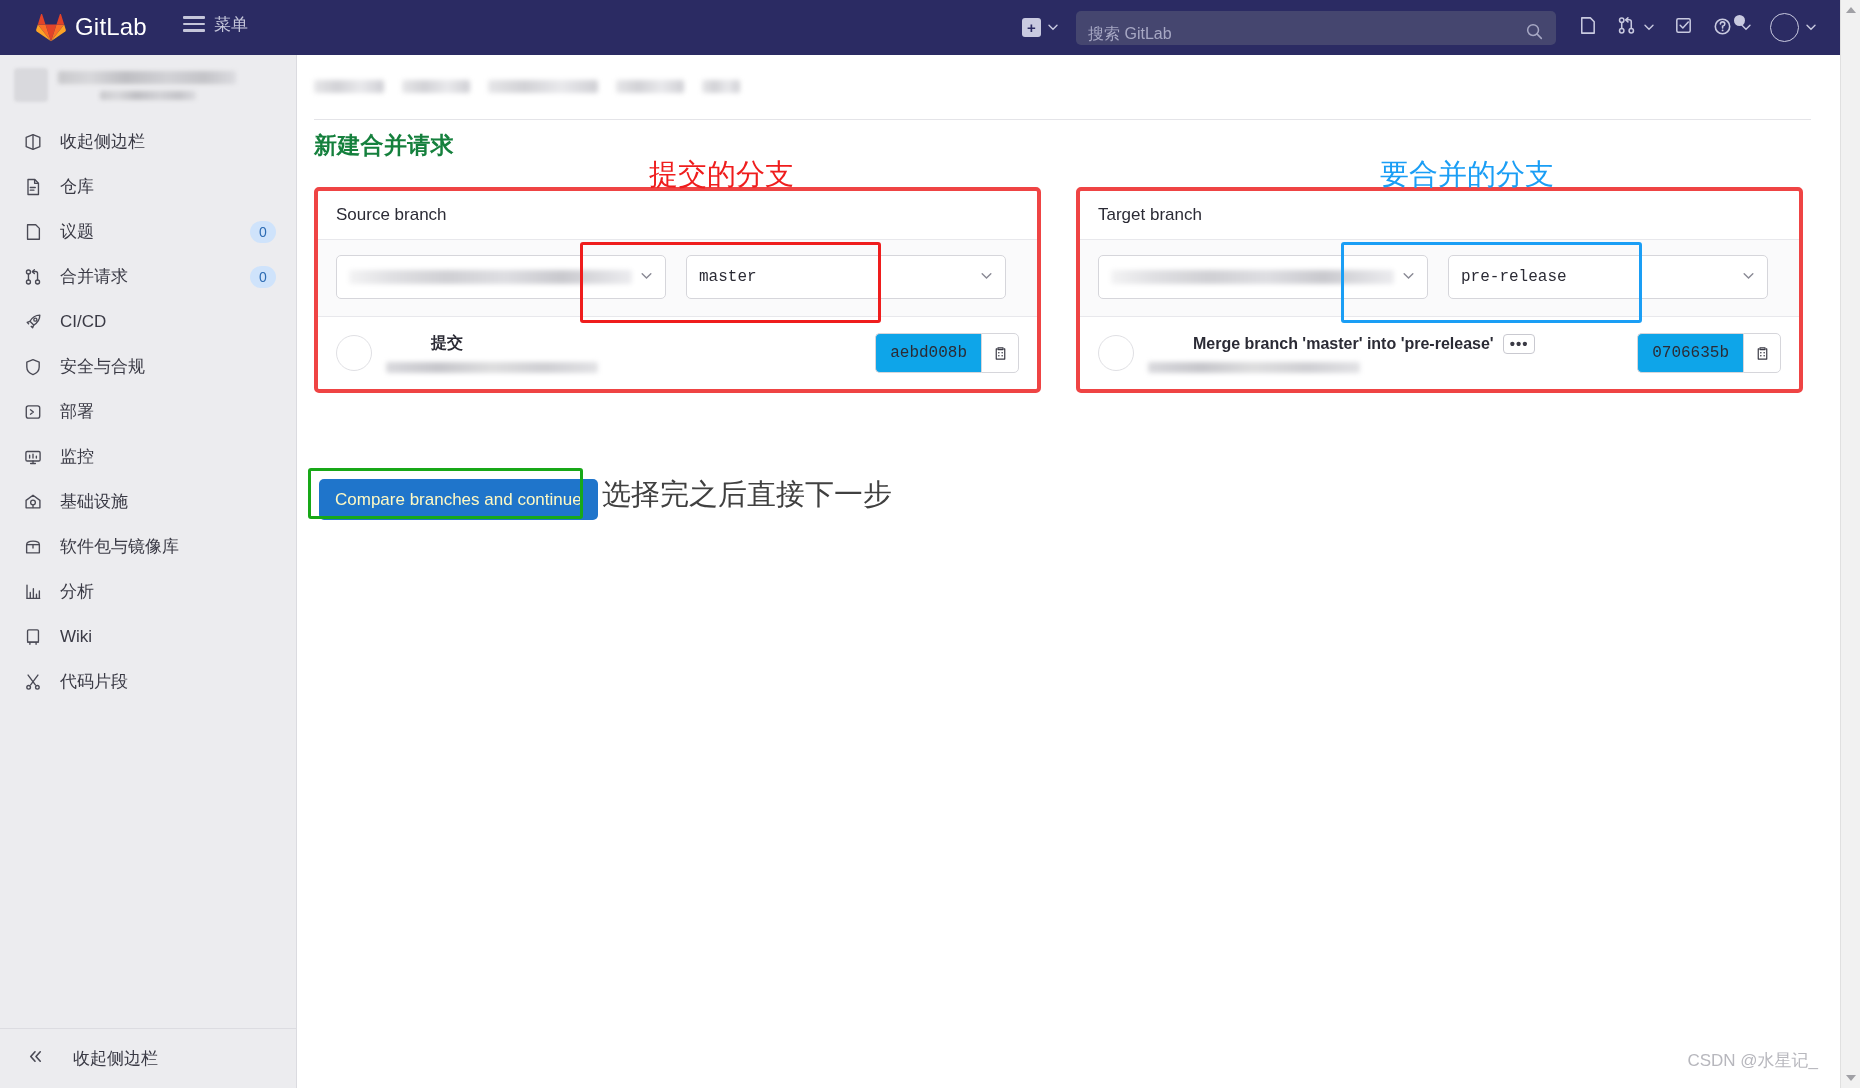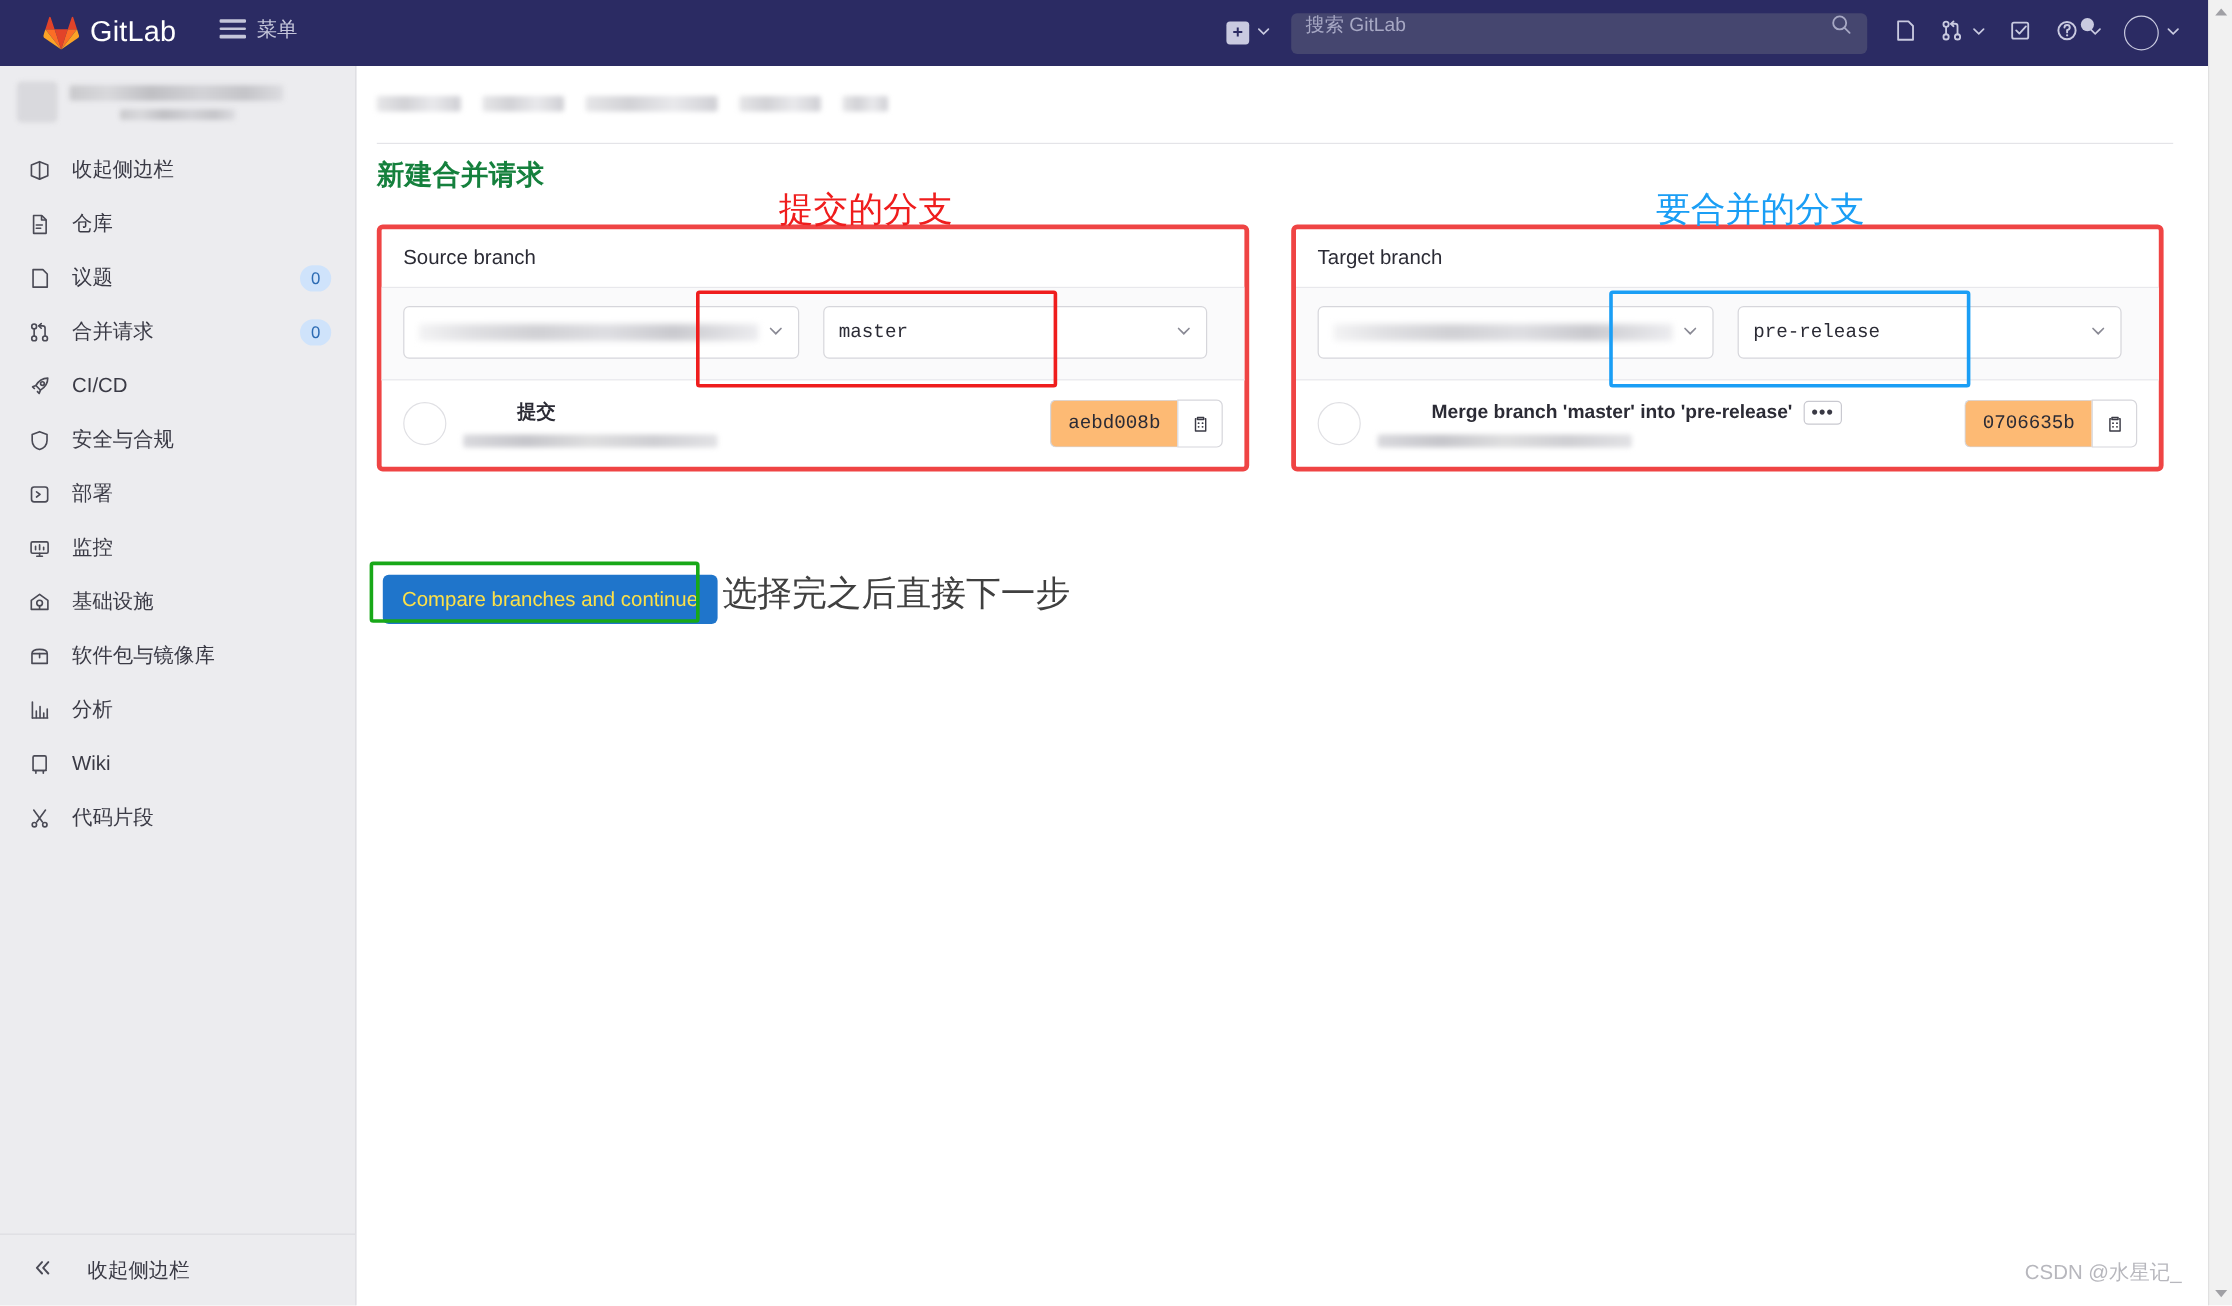--- a/index.html
+++ b/index.html
@@ -44,21 +44,21 @@
     position: relative;
   }
   .plus-box {
     width: 19px; height: 19px; background: #c9cae0; border-radius: 3px;
     display: flex; align-items: center; justify-content: center;
     color: #2b2b63; font-size: 15px; line-height: 1; font-weight: 700;
   }
   .caret { margin-left: 6px; color: #c9cae0; }
   .search-box {
     width: 480px; height: 34px; background: #45466f;
-    border-radius: 5px; display: flex; align-items: flex-start;
+    border-radius: 5px; display: flex; align-items: flex-end;
     padding: 0 12px; margin: 0 12px 0 8px; cursor: text;
   }
   .search-placeholder { color: #a7a8c4; font-size: 16px; flex: 1; }
   .notif-dot {
     position: absolute; width: 11px; height: 11px; border-radius: 50%;
     background: #c9cae0; top: 7px; right: 16px;
   }
   .avatar-circle {
     width: 29px; height: 29px; border-radius: 50%;
     border: 1.6px solid #c9cae0; background: transparent;
@@ -195,21 +195,21 @@
     height: 11px; width: 212px; margin-top: 8px; border-radius: 2px;
     filter: blur(2.4px);
     background: linear-gradient(90deg,#d9d9dd,#c6c6cb,#dededf,#cfcfd3,#e2e2e5);
   }
   .sha-group { display: flex; flex: 0 0 auto; }
   .sha-box {
     border: 1px solid #d6d6db; border-top-left-radius: 5px;
     border-bottom-left-radius: 5px; border-right: none;
     padding: 0 14px; height: 40px; display: flex; align-items: center;
     font-family: "Liberation Mono", monospace; font-size: 16px; color: #2b2b35;
-    background: #fdba74;
+    background: #0ea5e9;
   }
   .copy-box {
     border: 1px solid #d6d6db; border-top-right-radius: 5px;
     border-bottom-right-radius: 5px;
     width: 38px; height: 40px; display: flex;
     align-items: center; justify-content: center; background: #fff;
     cursor: pointer; color: #3a3a45;
   }
 
   
@@ -227,21 +227,21 @@
   }
   .anno {
     position: absolute; font-size: 29px; font-weight: 400;
     white-space: nowrap;
   }
   .anno-red { color: #ef1d1d; }
   .anno-blue { color: #1a9ef5; }
   .anno-green { color: #404040; }
 
   .btn-primary {
-    background: #1f75cb; color: #fde047; border: none; border-radius: 5px;
+    background: #1f75cb; color: #fef9c3; border: none; border-radius: 5px;
     height: 41px; padding: 0 16px; font-size: 17px; cursor: pointer;
     font-family: "Liberation Sans", sans-serif;
   }
   .btn-wrap { position: absolute; left: 22px; top: 424px; }
 
   .watermark {
     position: absolute; right: 42px; bottom: 16px;
     color: #b7b7bd; font-size: 17px; z-index: 50;
   }
 

